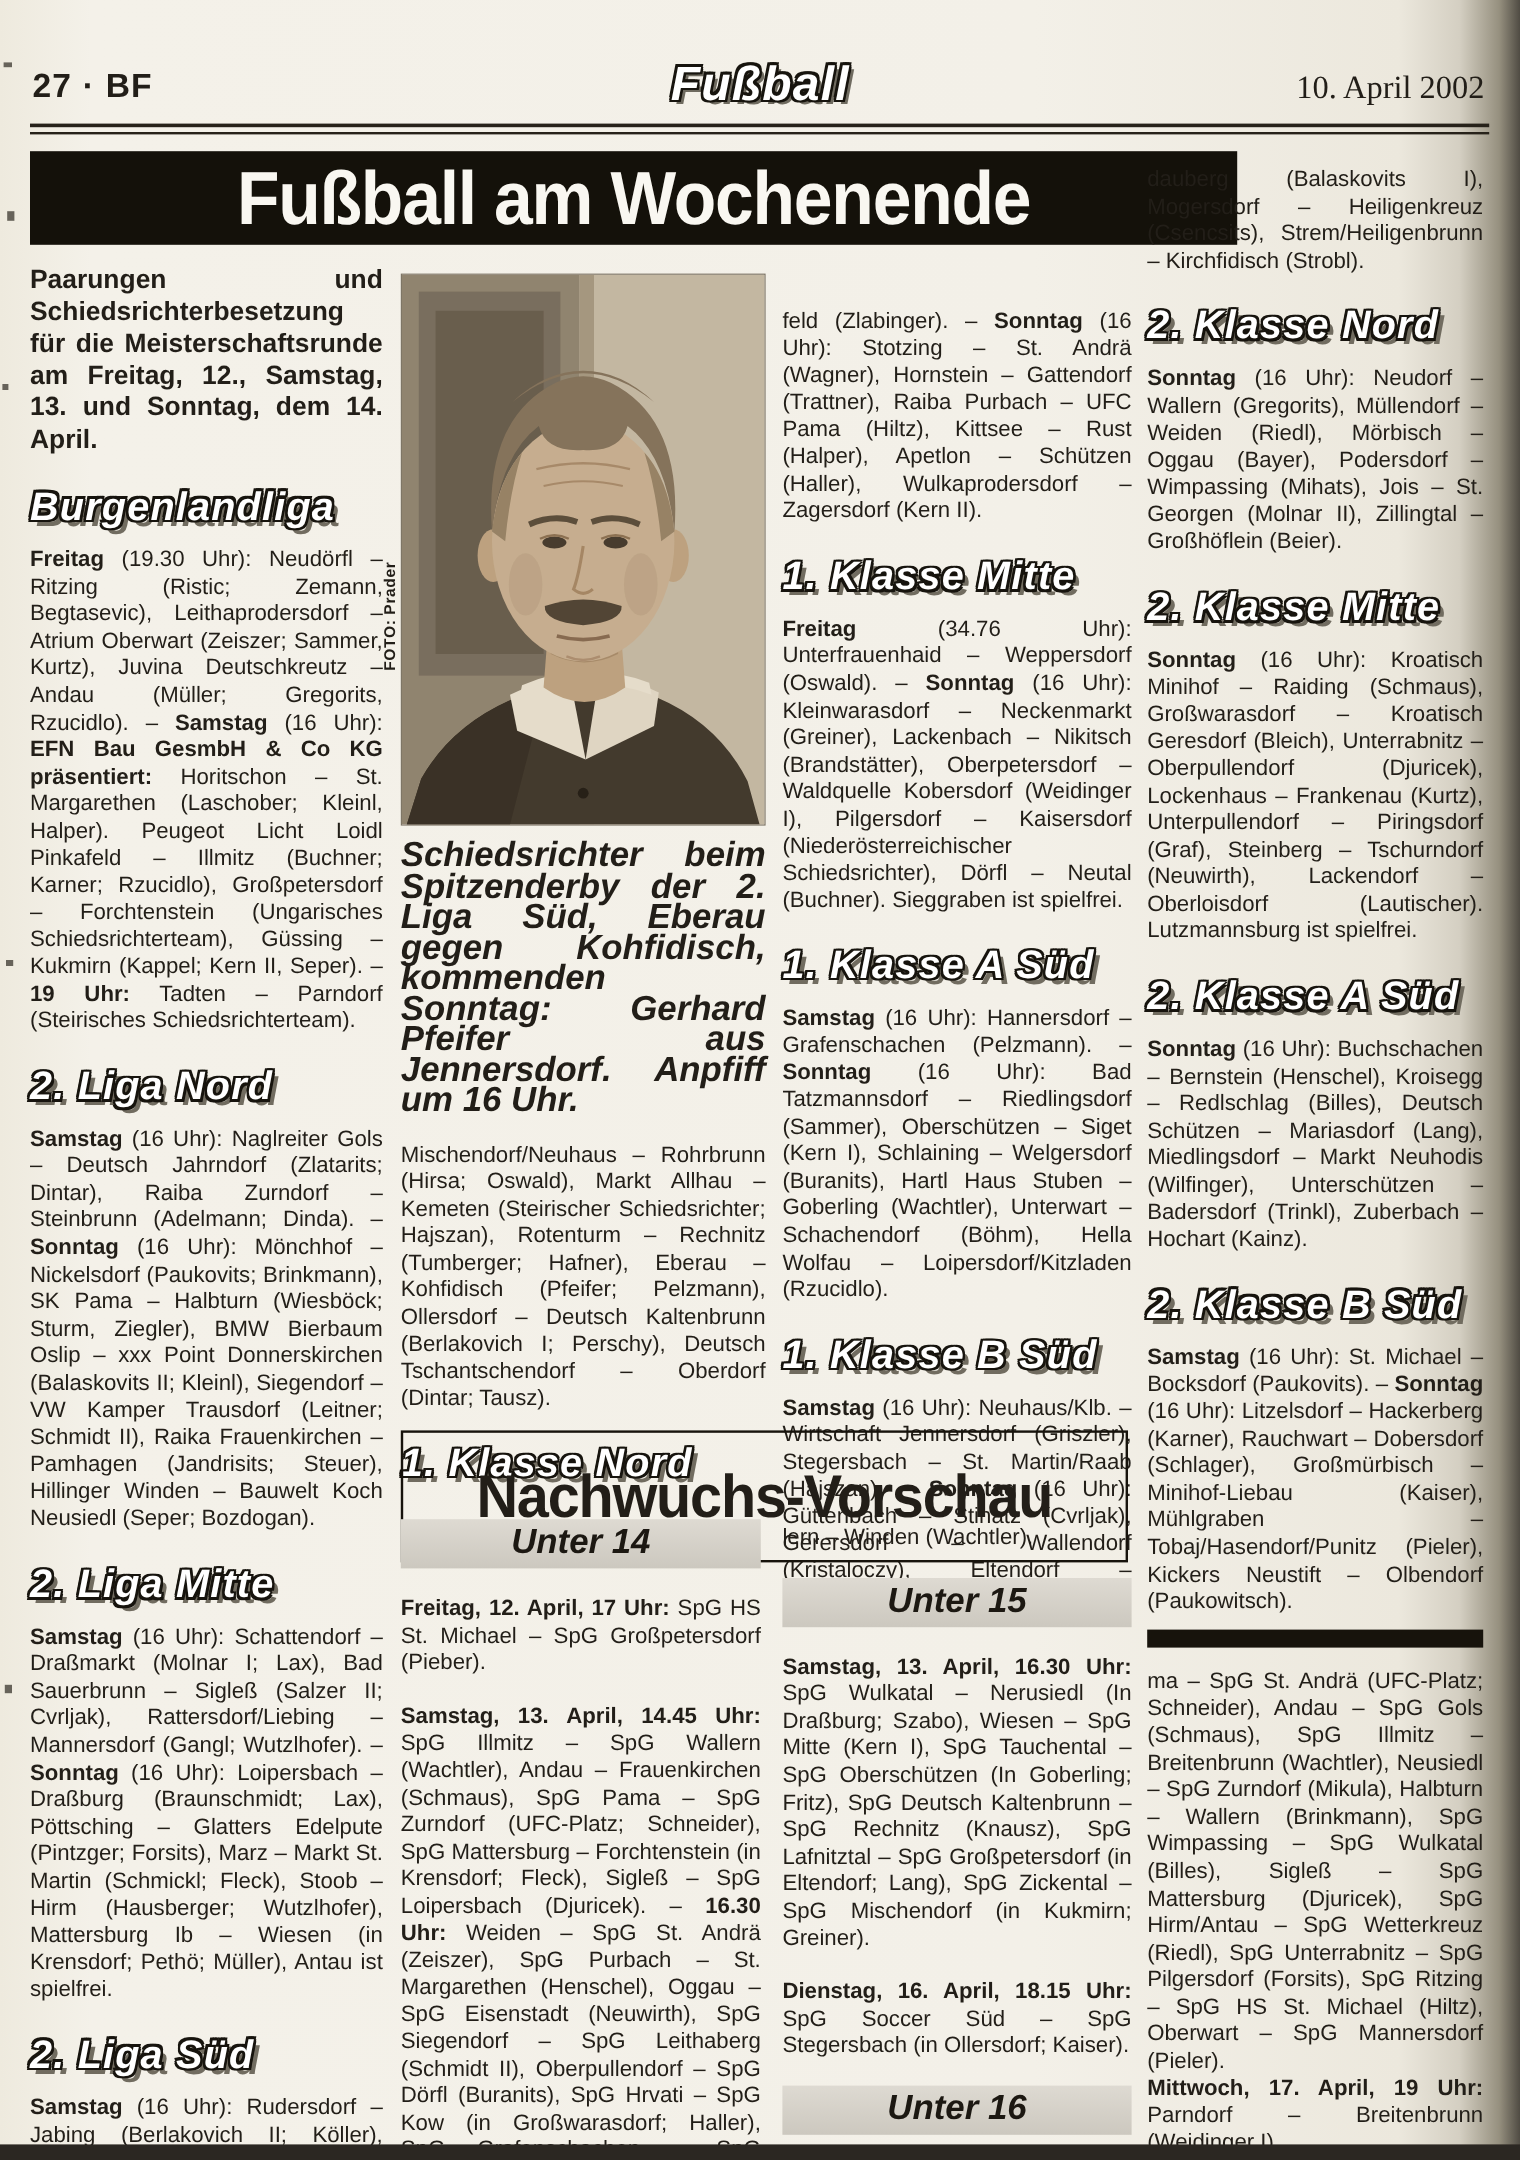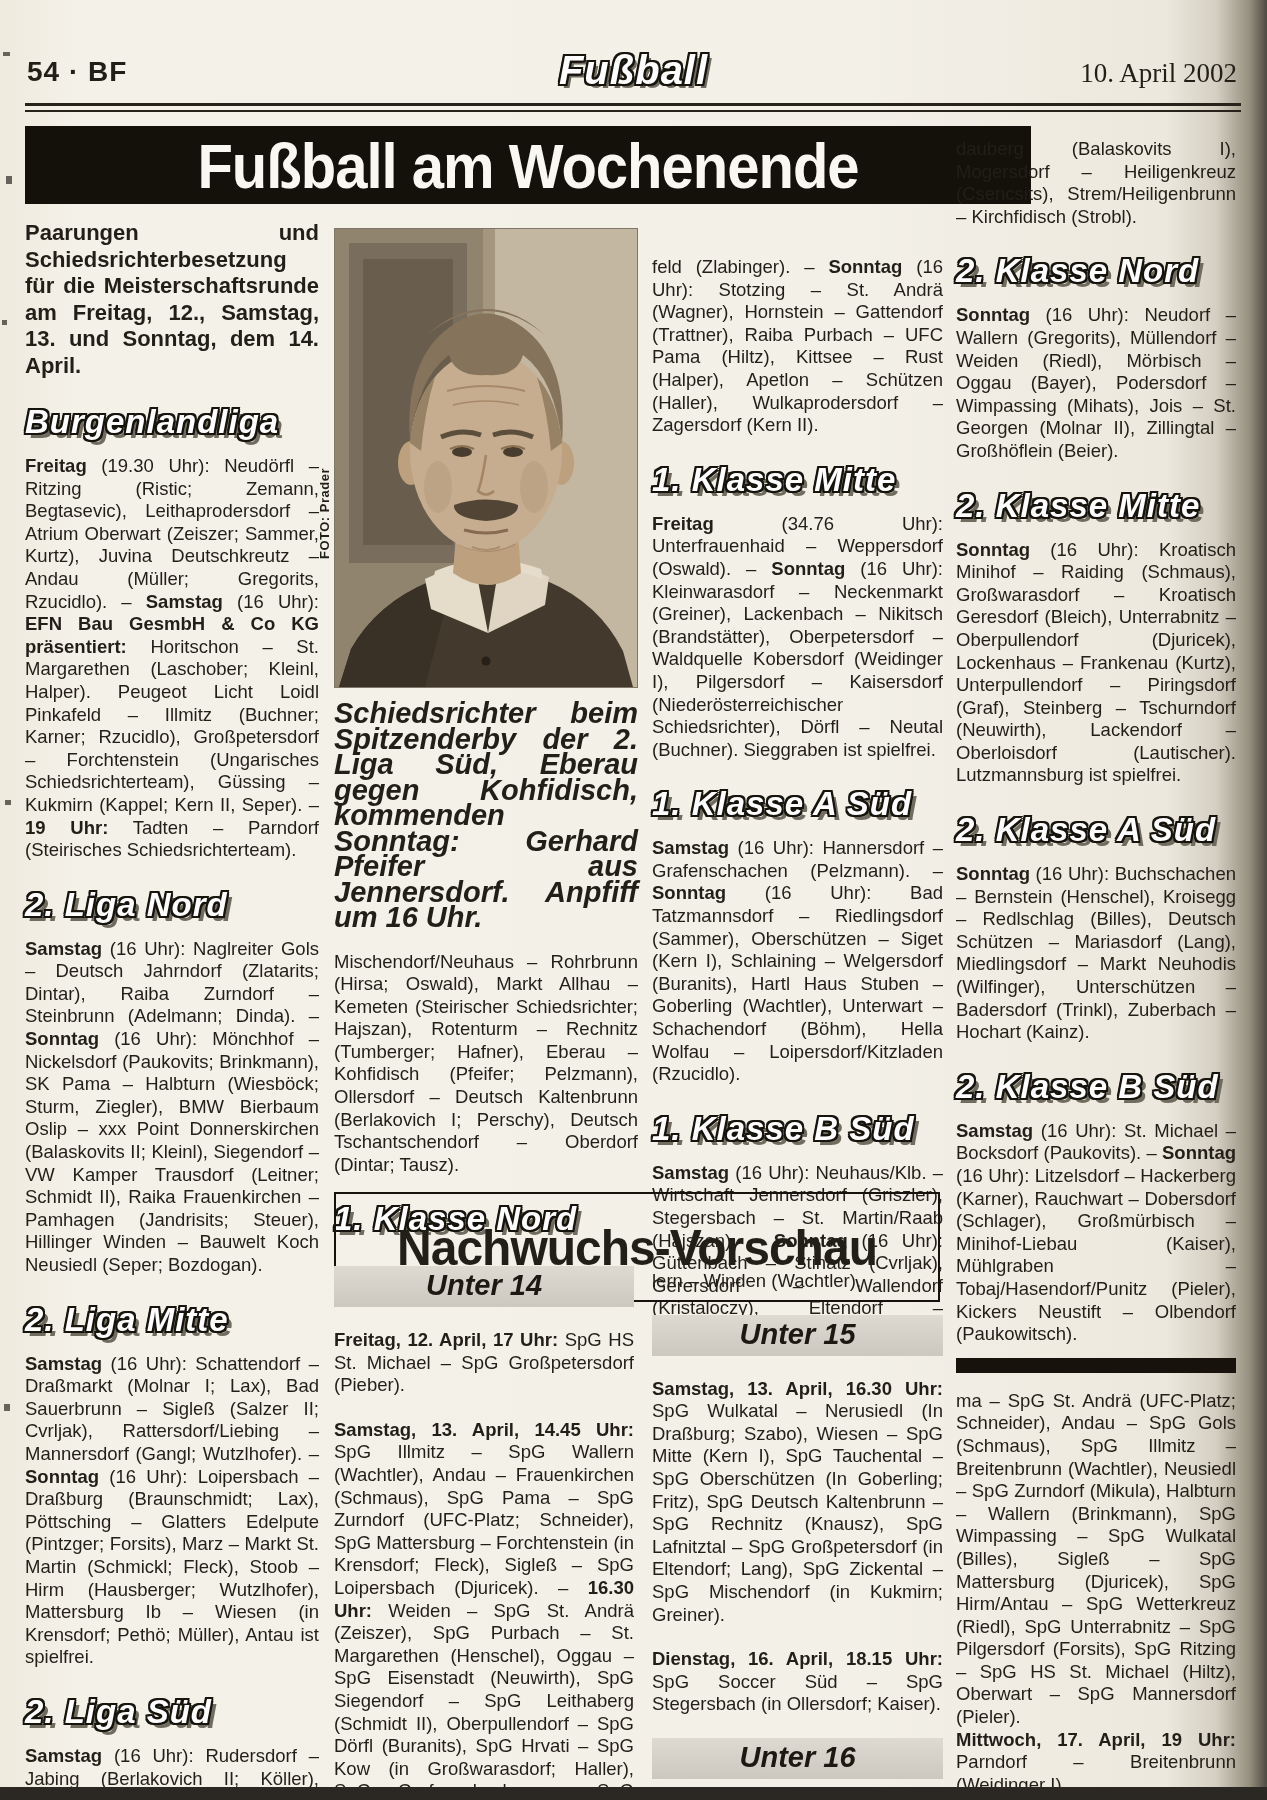--- a/index.html
+++ b/index.html
@@ -56,21 +56,21 @@
   .gray-bar{background:linear-gradient(#dedad2,#ccc8bf);text-align:center;font-size:29px;font-weight:bold;
     font-style:italic;padding:3px 0 5px;color:#1c1812;}
   .nach-p{margin-top:22px;}
   .nach-p2{margin-top:22px;}
 </style>
 </head>
 <body>
 
 <div class="page">
 
-  <div class="hdr-page">54 · BF</div>
+  <div class="hdr-page">27 · BF</div>
   <div class="hdr-logo">Fußball</div>
   <div class="hdr-date">10. April 2002</div>
   <div class="rule1"></div>
   <div class="rule2"></div>
 
   <div class="banner">
     <span>Fußball am Wochenende</span>
   </div>
 
   <div class="col" id="col1">

